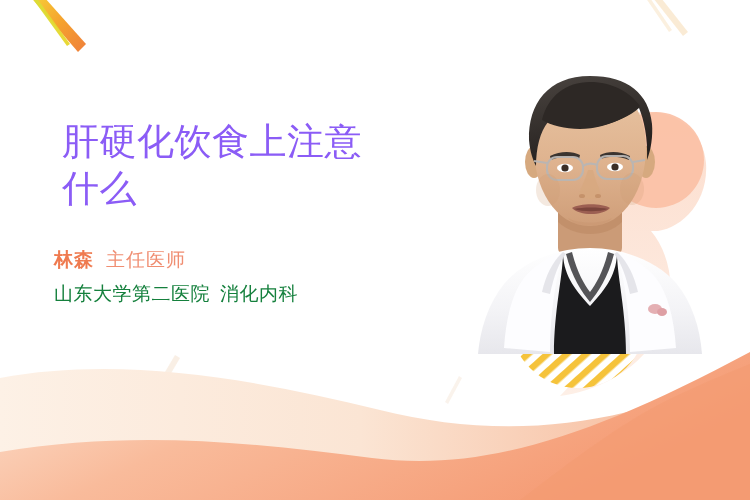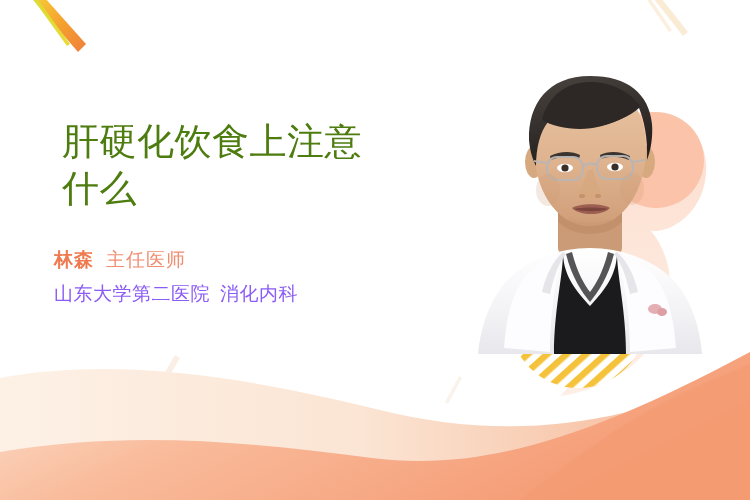--- a/index.html
+++ b/index.html
@@ -34,21 +34,21 @@
     position: absolute;
     left: 62px;
     top: 118px;
     width: 370px;
   }
   .headline {
     margin: 0;
     font-size: 37px;
     line-height: 1.28;
     letter-spacing: 0.5px;
-    color: #4d7c0f;
+    color: #8b5cf6;
     font-weight: 400;
     white-space: pre-wrap;
   }
   .doctor-block {
     position: absolute;
     left: 54px;
     top: 248px;
     width: 380px;
   }
   .doc-line1 {
@@ -66,21 +66,21 @@
   .doc-rank {
     font-weight: 400;
     color: #f08e72;
     margin-left: 12px;
     letter-spacing: 1px;
   }
   .doc-line2 {
     margin: 0;
     font-size: 19px;
     line-height: 1.25;
-    color: #8b5cf6;
+    color: #15803d;
     letter-spacing: 0.5px;
     white-space: nowrap;
   }
   .doc-dept { margin-left: 10px; }
 
   
   .portrait-wrap {
     position: absolute;
     left: 430px;
     top: 62px;

